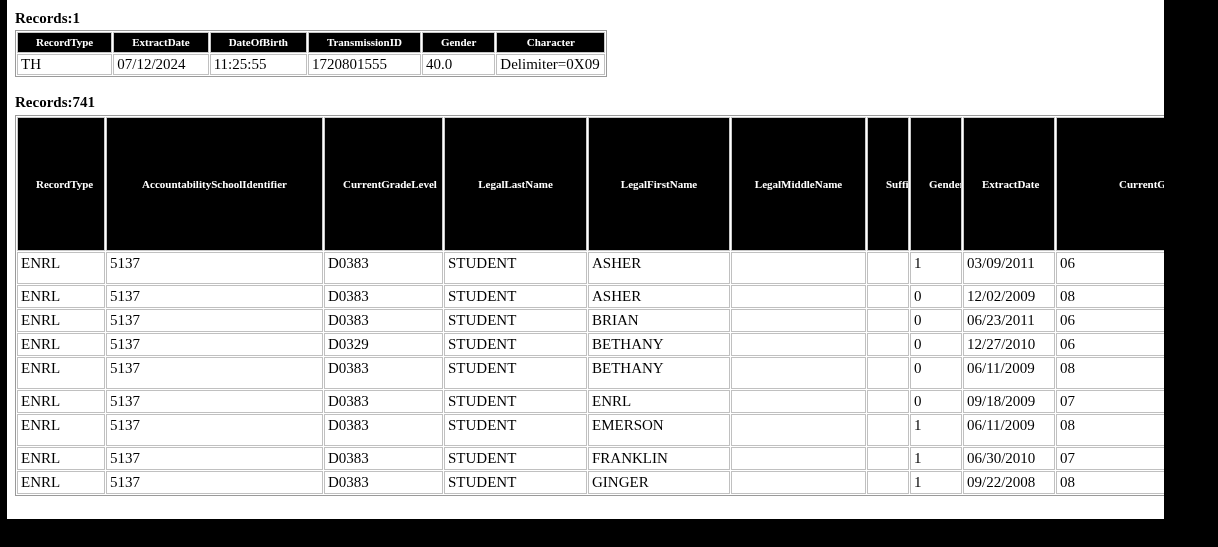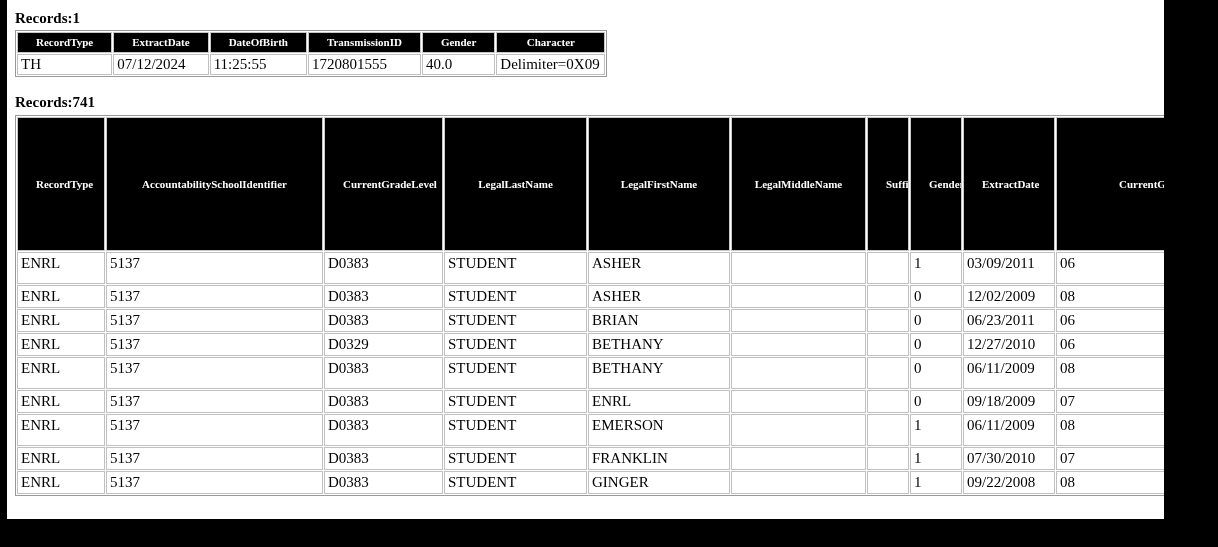--- a/index.html
+++ b/index.html
@@ -267,21 +267,21 @@
             </tr>
             <tr class="short">
               <td>ENRL</td>
               <td>5137</td>
               <td>D0383</td>
               <td>STUDENT</td>
               <td>FRANKLIN</td>
               <td></td>
               <td></td>
               <td>1</td>
-              <td>07/30/2010</td>
+              <td>06/30/2010</td>
               <td>07</td>
             </tr>
             <tr class="short">
               <td>ENRL</td>
               <td>5137</td>
               <td>D0383</td>
               <td>STUDENT</td>
               <td>GINGER</td>
               <td></td>
               <td></td>

